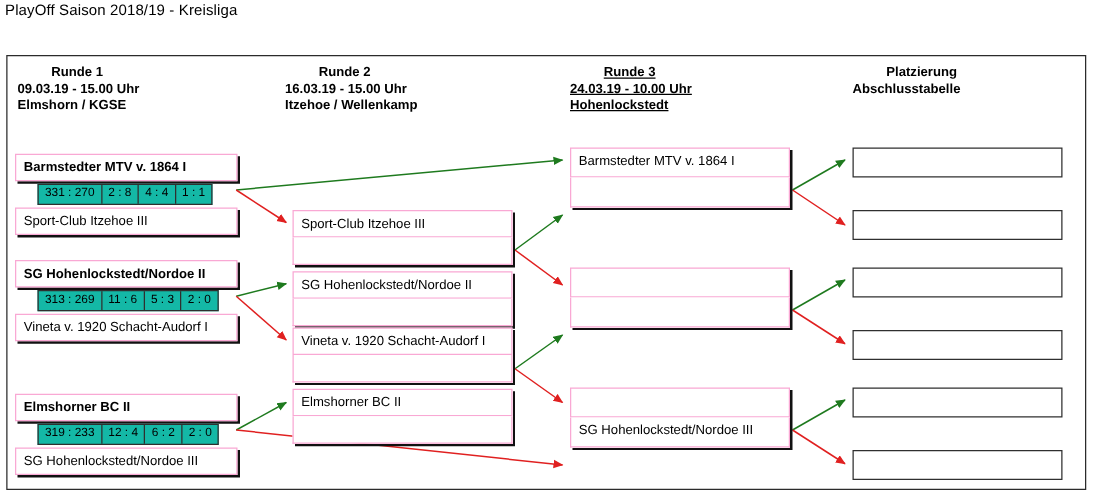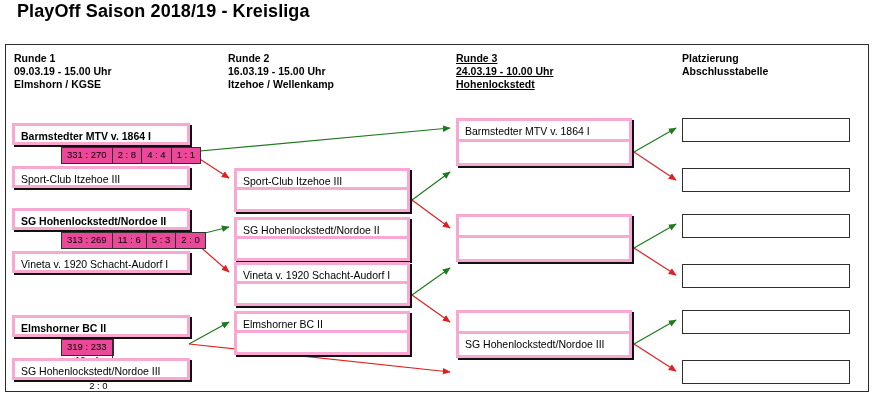--- a/index.html
+++ b/index.html
@@ -12,24 +12,24 @@
     height: 401px;
     font-family: "Liberation Sans", sans-serif;
     color: #000000;
     overflow: hidden;
     position: relative;
   }
 
   
   #page-title {
     position: absolute;
-    left: 17px;
+    left: 4px;
     top: 1px;
-    font-size: 18px;
-    font-weight: bold;
+    font-size: 12px;
+    font-weight: normal;
     letter-spacing: 0.1px;
     white-space: nowrap;
   }
 
   
   #bracket-frame {
     position: absolute;
     left: 5px;
     top: 44px;
     width: 864px;
@@ -40,39 +40,39 @@
   }
 
   
   .col-head {
     position: absolute;
     font-size: 10.5px;
     font-weight: bold;
     white-space: nowrap;
     line-height: 13px;
   }
-  .col-head .round-name { display: block; }
+  .col-head .round-name { display: block; margin-left: 27px; }
   .col-head .round-when { display: block; }
   .col-head .round-where { display: block; }
 
   
   #connectors {
     position: absolute;
     left: 0;
     top: 0;
     width: 875px;
     height: 401px;
     pointer-events: none;
   }
 
   
   .team-box {
     position: absolute;
     box-sizing: border-box;
-    border: 3px solid #f9a8d4;
+    border: 1px solid #f9a8d4;
     background: #ffffff;
     font-size: 10.5px;
     line-height: 20px;
     padding-left: 6px;
     white-space: nowrap;
     overflow: hidden;
   }
   .team-box.winner { font-weight: bold; }
 
   
@@ -87,23 +87,22 @@
   }
   .match-r1 .team-box { left: 0; width: 178px; }
 
   
   .score-strip {
     position: absolute;
     left: 18px;
     display: flex;
     border: 1px solid #2f2f2f;
     box-sizing: border-box;
-    background: #ec4899;
+    background: #14b8a6;
     height: 17px;
-    margin-left: 31px;
   }
   .score-cell {
     font-size: 9.5px;
     line-height: 13px;
     text-align: center;
     padding: 0 5px;
     border-right: 1px solid #2f2f2f;
     white-space: nowrap;
   }
   .score-cell:last-child { border-right: none; text-align: right; }
@@ -232,21 +231,21 @@
     <span class="score-cell">313 : 269</span>
     <span class="score-cell">11 : 6</span>
     <span class="score-cell">5 : 3</span>
     <span class="score-cell">2 : 0</span>
   </div>
   <div class="team-box shadowed" style="top:43px; height:22px;">Vineta v. 1920 Schacht-Audorf  I</div>
 </div>
 
 <div class="match-r1" style="left:12px; top:315px;">
   <div class="team-box winner shadowed" style="top:0; height:22px;">Elmshorner BC  II</div>
-  <div class="score-strip" style="top:24px;flex-direction:column;">
+  <div class="score-strip" style="top:24px;">
     <span class="score-cell">319 : 233</span>
     <span class="score-cell">12 : 4</span>
     <span class="score-cell">6 : 2</span>
     <span class="score-cell">2 : 0</span>
   </div>
   <div class="team-box shadowed" style="top:43px; height:22px;">SG Hohenlockstedt/Nordoe  III</div>
 </div>
 
 <div class="pair-r2 shadowed" style="top:168px;">
   <div class="team-box">Sport-Club Itzehoe  III</div>

